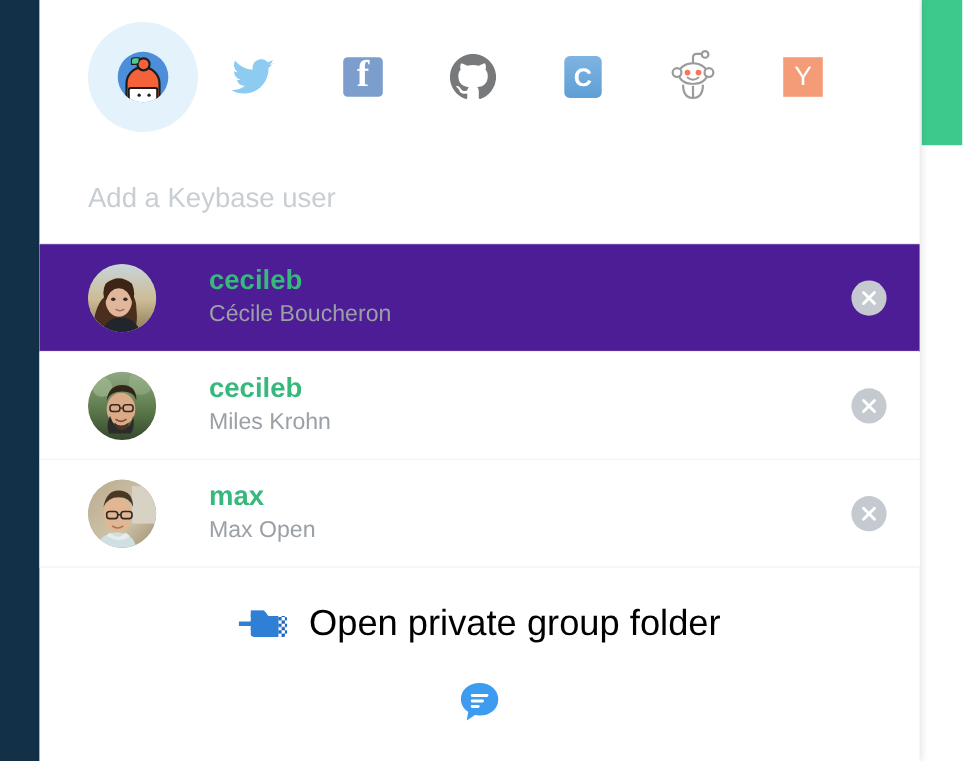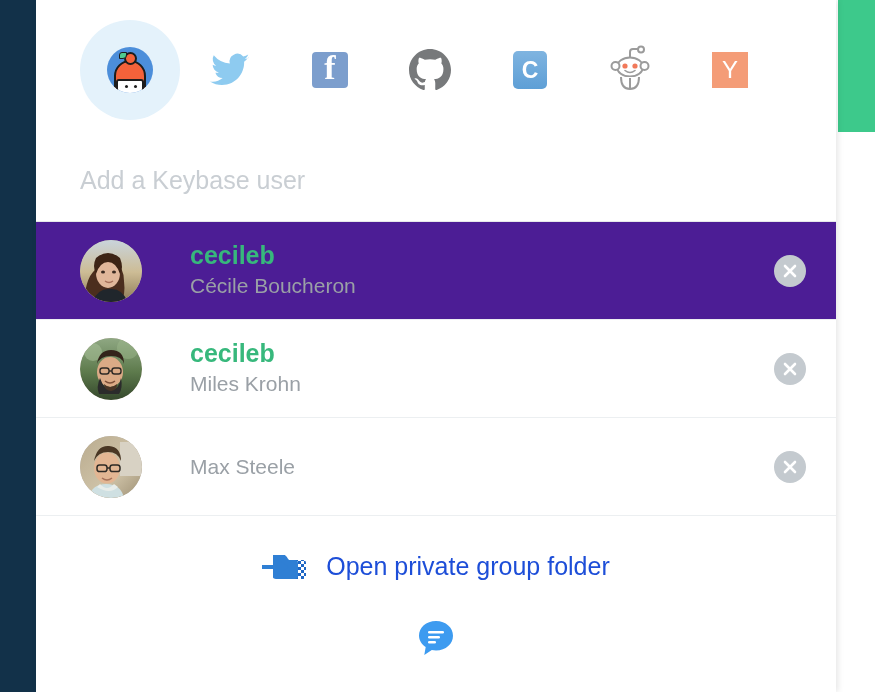--- a/index.html
+++ b/index.html
@@ -256,22 +256,22 @@
     cursor: pointer;
   }
   .action-icon {
     width: 48px; height: 40px;
     display: flex;
     align-items: center;
     justify-content: center;
     flex: 0 0 auto;
   }
   .action-label {
-    font-size: 25px;
-    color: #1d4ed8;
+    font-size: 33px;
+    color: #000000;
     margin-left: 16px;
   }
   .action-label.underlined { text-decoration: underline; }
 </style>
 </head>
 <body>
 
 <div id="app">
 
   <div class="left-rail"></div>
@@ -451,21 +451,22 @@
               <rect x="17" y="29" width="10" height="6.5" rx="2.6" fill="none" stroke="#2e2a25" stroke-width="1.5"></rect>
               <rect x="30" y="29" width="10" height="6.5" rx="2.6" fill="none" stroke="#2e2a25" stroke-width="1.5"></rect>
               <path d="M27 32 h3" stroke="#2e2a25" stroke-width="1.4"></path>
               <path d="M22 42 q5 4 10 0" stroke="#a8735a" stroke-width="1.5" fill="none"></path>
               <path d="M8 62 q4-14 18-14 q15 0 18 14z" fill="#cfe0e2"></path>
               <path d="M20 48 q7 8 14 0 l4 3 q-8 8 -21 0z" fill="#e8edea"></path>
             </g>
           </svg>
         </div>
         <div class="user-text">
-          <div class="fullname">Max Steele</div>
+          <div class="username">max</div>
+          <div class="fullname">Max Open</div>
         </div>
         <button class="remove-btn">
           <svg width="14" height="14" viewBox="0 0 14 14" aria-hidden="true">
             <path d="M2 2 L12 12 M12 2 L2 12" stroke="#ffffff" stroke-width="2.6" stroke-linecap="round"></path>
           </svg>
         </button>
       </div>
 
     </div>
 

